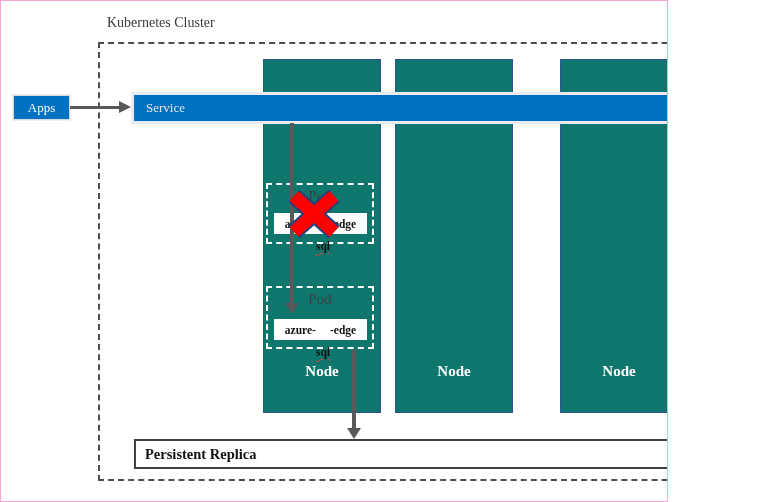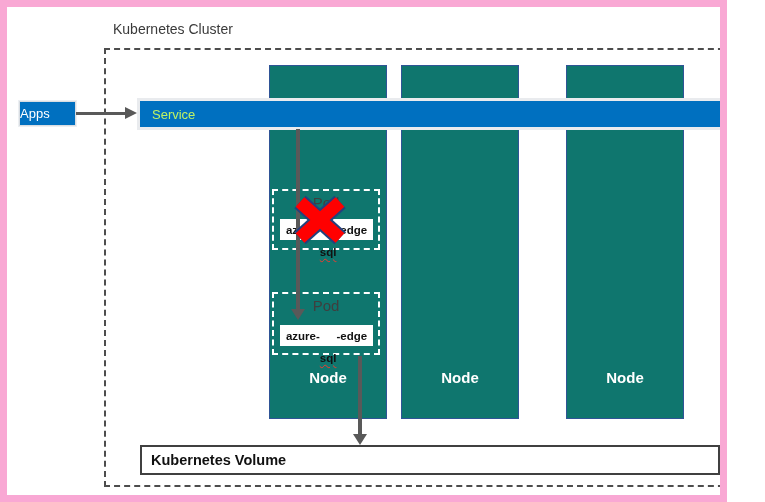--- a/index.html
+++ b/index.html
@@ -3,25 +3,26 @@
 <meta charset="utf-8">
 <style>
   * { margin: 0; padding: 0; box-sizing: border-box; }
   body {
     font-family: "Liberation Sans", sans-serif;
     background: #fff;
     width: 765px;
   }
   .canvas {
     position: relative;
-    width: 727px;
+    width: 668px;
     height: 502px;
     background: #ffffff;
-    border: 7px solid #f9a8d4;
+    border: 1px solid #f9a8d4;
     overflow: hidden;
+    font-family: Liberation Serif, serif;
   }
   .cluster-title {
     position: absolute;
     left: 106px; top: 14px;
     font-size: 14px;
     color: #3a3a3a;
   }
   .cluster-box {
     position: absolute;
     left: 97px; top: 41px;
@@ -31,21 +32,21 @@
   }
   .apps-box {
     position: absolute;
     left: 12px; top: 94px;
     width: 57px; height: 25px;
     background: #0070C0;
     border: 1px solid #d9dde2;
     box-shadow: 0 0 0 1px #eceff2;
     color: #fff;
     font-size: 13px;
-    display: flex; align-items: center; justify-content: flex-start;
+    display: flex; align-items: center; justify-content: center;
     z-index: 5;
   }
   .arrow-apps-line {
     position: absolute;
     left: 69px; top: 105px;
     width: 51px; height: 3px;
     background: #595959;
     z-index: 5;
   }
   .arrow-apps-head {
@@ -89,21 +90,21 @@
     left: 15px; top: 11px;
     font-size: 13px;
     color: #3a3a3a;
   }
   .service-bar {
     position: absolute;
     left: 133px; top: 94px;
     width: 580px; height: 26px;
     background: #0070C0;
     box-shadow: 0 0 0 3px #e9ebee;
-    color: #bef264;
+    color: #e5e5e5;
     font-size: 13px;
     display: flex; align-items: center;
     padding-left: 12px;
     z-index: 3;
   }
   .pod {
     position: absolute;
     width: 108px;
     border: 2px dashed #ffffff;
     z-index: 4;
@@ -227,16 +228,16 @@
   <div class="arrow-v-head head-pod-pv"></div>
 
   <svg class="x-mark" viewBox="0 0 52 50">
     <line x1="6" y1="7" x2="46" y2="43" stroke="#24417D" stroke-width="17"></line>
     <line x1="46" y1="7" x2="6" y2="43" stroke="#24417D" stroke-width="17"></line>
     <line x1="6" y1="7" x2="46" y2="43" stroke="#FF0000" stroke-width="13"></line>
     <line x1="46" y1="7" x2="6" y2="43" stroke="#FF0000" stroke-width="13"></line>
   </svg>
 
   <div class="pv-box">
-    <span>Kubernetes Volume</span>
+    <span>Persistent Replica</span>
   </div>
 
 </div>
 
 </body></html>

